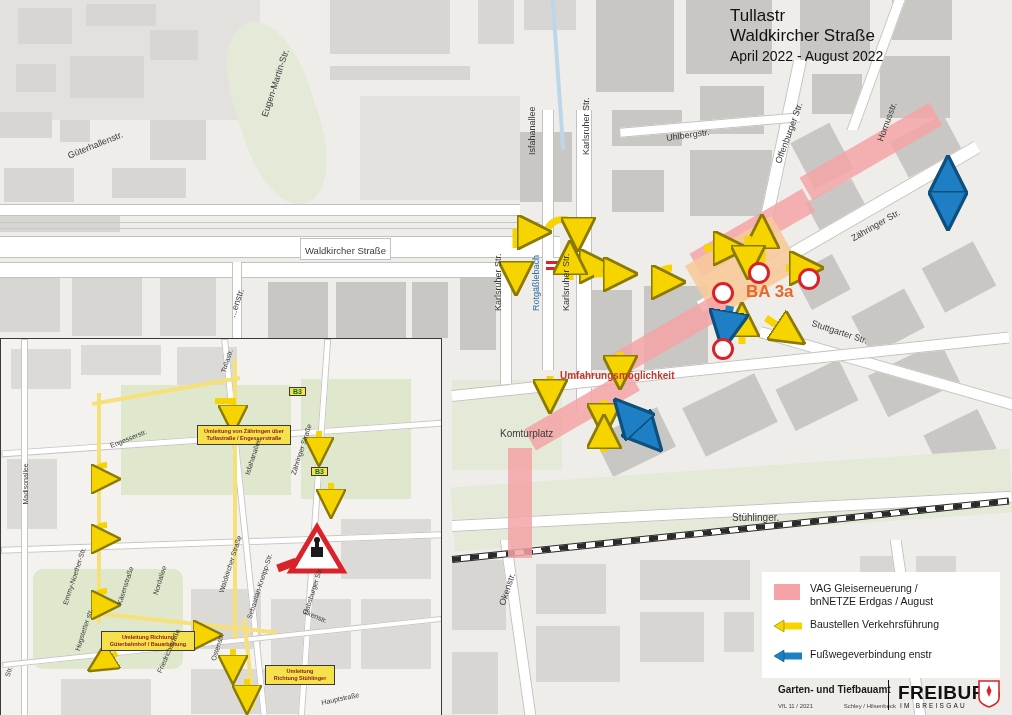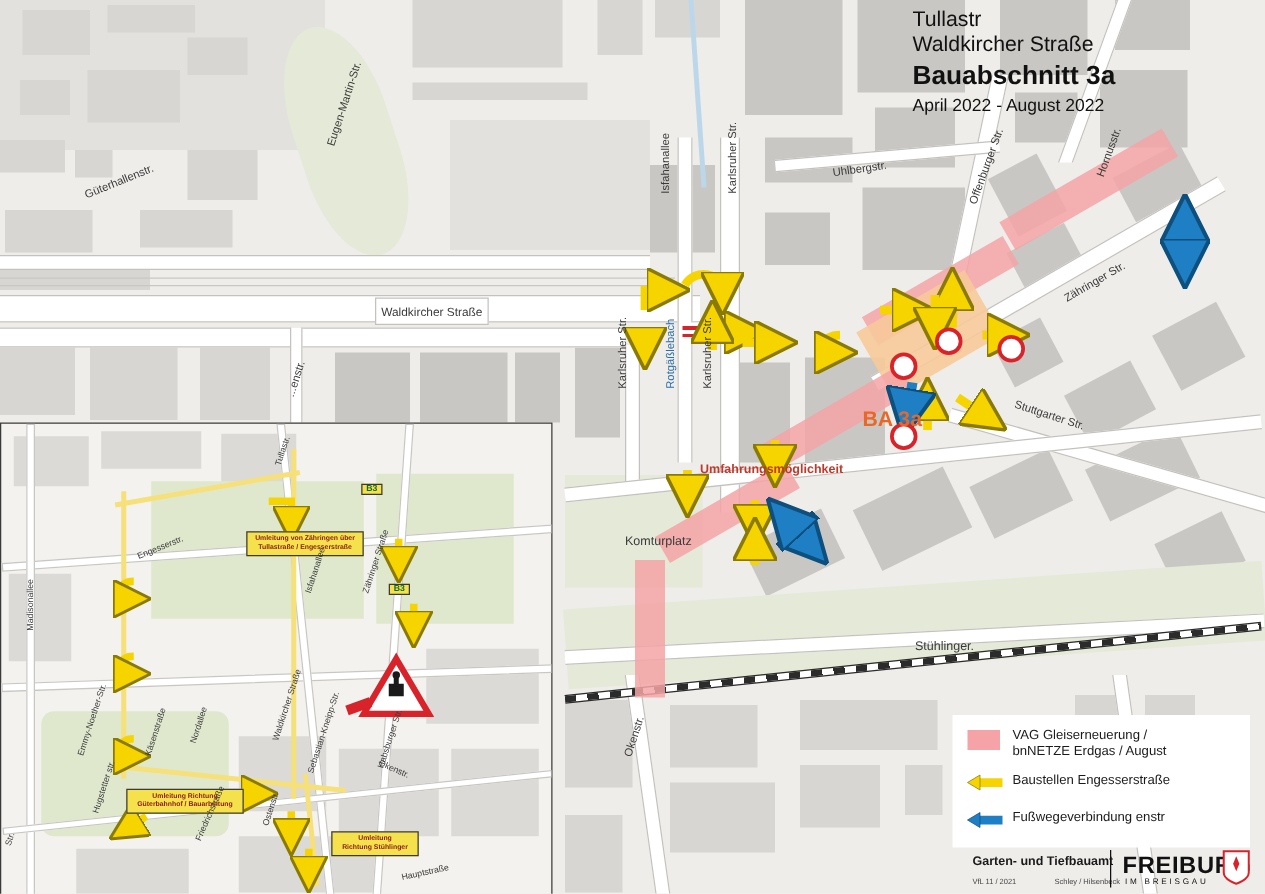--- a/index.html
+++ b/index.html
@@ -213,21 +213,21 @@
       <path d="M628 414 L648 436"></path>
       <path d="M648 436 L628 414"></path>
     </g>
   </svg>
 
   <div class="xsign" style="left:712px;top:282px;"></div>
   <div class="xsign" style="left:748px;top:262px;"></div>
   <div class="xsign" style="left:798px;top:268px;"></div>
   <div class="xsign" style="left:712px;top:338px;"></div>
 
-  <div class="ba-label" style="left:690px;top:282px;margin-top:44px;">BA 3a</div>
+  <div class="ba-label" style="left:746px;top:282px;">BA 3a</div>
   <div class="umf" style="left:560px;top:370px;">Umfahrungsmöglichkeit</div>
 
   <div class="lbl" style="left:66px;top:140px;transform:rotate(-22deg);">Güterhallenstr.</div>
   <div class="lbl" style="left:240px;top:78px;transform:rotate(-72deg);">Eugen-Martin-Str.</div>
   <div style="position:absolute;left:300px;top:238px;background:#ffffff;padding:1px 4px;border:1px solid #c4c2be;">
     <span class="lbl" style="position:static;font-size:9.5px;">Waldkircher Straße</span>
   </div>
   <div class="lbl" style="left:532px;top:150px;transform:rotate(-90deg);transform-origin:left center;">Isfahanallee</div>
   <div class="lbl" style="left:586px;top:150px;transform:rotate(-90deg);transform-origin:left center;">Karlsruher Str.</div>
   <div class="lbl" style="left:666px;top:130px;transform:rotate(-8deg);">Uhlbergstr.</div>
@@ -240,21 +240,20 @@
   <div class="lbl blue" style="left:536px;top:306px;transform:rotate(-90deg);transform-origin:left center;">Rotgäßlebach</div>
   <div class="lbl" style="left:500px;top:428px;font-size:10px;">Komturplatz</div>
   <div class="lbl" style="left:732px;top:512px;font-size:10px;">Stühlinger.</div>
   <div class="lbl" style="left:502px;top:600px;transform:rotate(-72deg);transform-origin:left center;">Okenstr.</div>
   <div class="lbl" style="left:900px;top:598px;transform:rotate(-72deg);transform-origin:left center;">Okenstr.</div>
   <div class="lbl" style="left:232px;top:312px;transform:rotate(-72deg);transform-origin:left center;">...enstr.</div>
 
   <div class="header">
     <div class="l1">Tullastr</div>
     <div class="l2">Waldkircher Straße</div>
-    <div class="l3">Bauabschnitt 3a</div>
     <div class="l4">April 2022 - August 2022</div>
   </div>
 
   <div class="inset">
     <div class="ib" style="left:10px;top:10px;width:60px;height:40px;"></div>
     <div class="ib" style="left:80px;top:6px;width:80px;height:30px;"></div>
     <div class="ib" style="left:176px;top:8px;width:60px;height:50px;"></div>
     <div class="ig" style="left:120px;top:46px;width:170px;height:110px;"></div>
     <div class="ig" style="left:32px;top:230px;width:150px;height:100px;border-radius:10px;"></div>
     <div class="ig" style="left:300px;top:40px;width:110px;height:120px;"></div>
@@ -346,21 +345,21 @@
     <div class="legend-sw" style="top:12px;"></div>
     <div class="legend-row" style="left:48px;top:10px;">
       <div>VAG Gleiserneuerung /</div>
       <div>bnNETZE Erdgas / August</div>
     </div>
 
     <svg style="position:absolute;left:10px;top:44px;width:32px;height:20px;">
       <path d="M30 10 L12 10" stroke="#f5d400" stroke-width="7" fill="none"></path>
       <path d="M2 10 L12 4 L12 16 z" fill="#f5d400" stroke="#8a7a00" stroke-width="0.6"></path>
     </svg>
-    <div class="legend-row" style="left:48px;top:46px;">Baustellen Engesserstraße</div>
+    <div class="legend-row" style="left:48px;top:46px;">Baustellen Verkehrsführung</div>
 
     <svg style="position:absolute;left:10px;top:74px;width:32px;height:20px;">
       <path d="M30 10 L12 10" stroke="#1f7fc4" stroke-width="7" fill="none"></path>
       <path d="M2 10 L12 4 L12 16 z" fill="#1f7fc4" stroke="#0d4f7d" stroke-width="0.6"></path>
     </svg>
     <div class="legend-row" style="left:48px;top:76px;">Fußwegeverbindung enstr</div>
   </div>
 
   <div class="footer">
     <div class="big">Garten- und Tiefbauamt</div>

